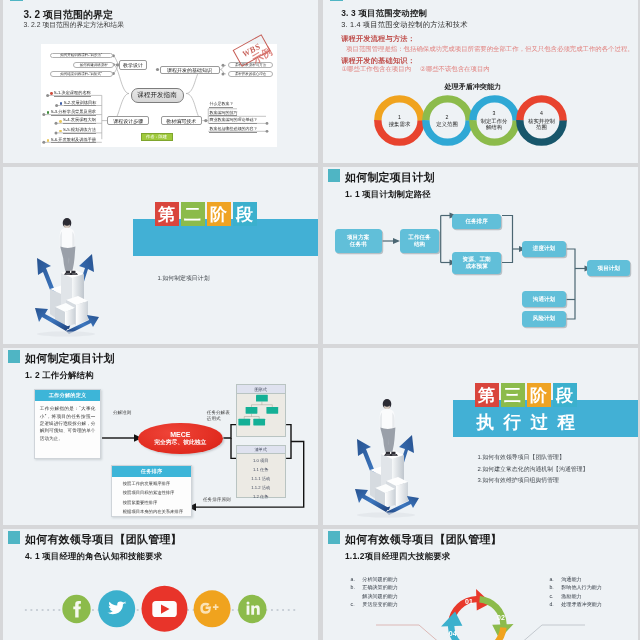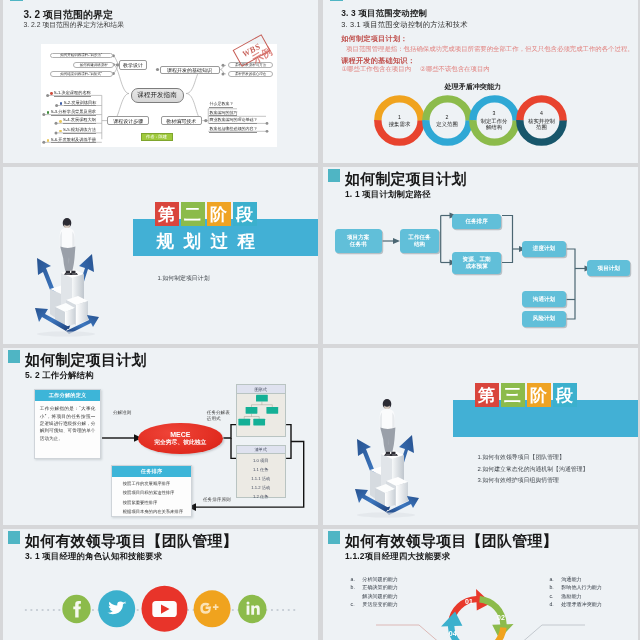--- a/index.html
+++ b/index.html
@@ -90,21 +90,21 @@
   #s3 .ph-chips .chip:nth-child(2){background:#8cbb4b;}
   #s3 .ph-chips .chip:nth-child(3){background:#efa323;}
   #s3 .ph-chips .chip:nth-child(4){background:#3bb0cd;}
   #s6 .ph-chips .chip:nth-child(1){background:#d9453c;}
   #s6 .ph-chips .chip:nth-child(2){background:#8cbb4b;}
   #s6 .ph-chips .chip:nth-child(3){background:#efa323;}
   #s6 .ph-chips .chip:nth-child(4){background:#3bb0cd;}
 
   
   .hd-tag{position:absolute;left:5px;top:2px;width:12.5px;height:12.5px;background:#4fb5c4;}
-  .hd-title{position:absolute;left:22.5px;top:2.6px;font-size:15px;font-weight:bold;color:#1a1a1a;letter-spacing:.2px;}
+  .hd-title{position:absolute;left:22.5px;top:2.6px;font-size:11px;font-weight:bold;color:#1a1a1a;letter-spacing:.2px;}
   .hd-sub{position:absolute;left:22.5px;top:22px;font-size:8.4px;font-weight:bold;color:#1a1a1a;letter-spacing:.2px;}
 
   
   #s4 .s4-links{position:absolute;left:0;top:0;}
   #s4 .fnode{position:absolute;background:#61bfd9;border-radius:3.5px;color:#fff;font-size:5.6px;
      font-weight:bold;display:flex;align-items:center;justify-content:center;text-align:center;line-height:1.3;
      box-shadow:1.2px 1.2px 0 rgba(120,130,140,.45);}
   #s4 .f1{left:12.3px;top:61.7px;width:46.8px;height:24.6px;}
   #s4 .f2{left:77.3px;top:61.7px;width:39.4px;height:24.6px;}
   #s4 .f3{left:129.5px;top:46.9px;width:49.2px;height:14.8px;}
@@ -258,22 +258,22 @@
      <div class="mm-author">作者：陈建</div>
      <div class="mm-stamp">
           <span>WBS</span>
         </div>
      <div class="mm-stamp2">示例</div>
    </div>
  </div>
  <div class="slide col-r row1" id="s2">
    <div class="s2-tag"></div>
    <div class="s2-h1">3. 3 项目范围变动控制</div>
-   <div class="s2-h2">3. 3.1 项目范围变动控制的方法和技术</div>
-   <div class="s2-rh s2-rh1">如何制定项目计划：</div>
+   <div class="s2-h2">3. 1.4 项目范围变动控制的方法和技术</div>
+   <div class="s2-rh s2-rh1">课程开发流程与方法：</div>
    <div class="s2-rb">项目范围管理是指：包括确保成功完成项目所需要的全部工作，但又只包含必须完成工作的各个过程。</div>
    <div class="s2-rh s2-rh2">课程开发的基础知识：</div>
    <div class="s2-items">
      <span>①哪些工作包含在项目内</span>
      <span>②哪些不该包含在项目内</span>
    </div>
    <div class="s2-ct">处理矛盾冲突能力</div>
    <div class="s2-rings">
      <div class="ring r1">
        <svg viewBox="0 0 60 60" width="53" height="53">
@@ -377,21 +377,20 @@
        <ellipse cx="38" cy="124" rx="29" ry="2.6" fill="#e0e4e8" opacity=".7"></ellipse>
      </svg>
    </div>
    <div class="ph-band"></div>
    <div class="ph-chips">
      <span class="chip">第</span>
      <span class="chip">二</span>
      <span class="chip">阶</span>
      <span class="chip">段</span>
    </div>
-   <div class="ph-head">规 划 过 程</div>
    <div class="ph-bul">1.如何制定项目计划</div>
  </div>
  <div class="slide col-r row2" id="s4">
    <div class="hd-tag"></div>
    <div class="hd-title">如何制定项目计划</div>
    <div class="hd-sub">1. 1 项目计划制定路径</div>
    <svg class="s4-links" viewBox="0 0 315 178" width="315" height="178">
      <g fill="none" stroke="#4b6672" stroke-width="1.2">
        <path d="M59.5 74 L70.5 74"></path>
        <path d="M117.7 48.5 L117.7 95.5"></path>
@@ -435,21 +434,21 @@
    <div class="fnode f7">
         <span>风险计划</span>
       </div>
    <div class="fnode f8">
         <span>项目计划</span>
       </div>
  </div>
  <div class="slide col-l row3" id="s5">
    <div class="hd-tag"></div>
    <div class="hd-title">如何制定项目计划</div>
-   <div class="hd-sub">5. 2 工作分解结构</div>
+   <div class="hd-sub">1. 2 工作分解结构</div>
    <svg class="s5-links" viewBox="0 0 315 177" width="315" height="177">
      <g fill="none" stroke="#121212" stroke-width="1.4">
        <path d="M99 90 L131 90"></path>
        <path d="M220.4 90 L228 90 L228 76.6 L233.3 76.6"></path>
        <path d="M228 90 L228 110.4 L233.3 110.4"></path>
        <path d="M283.1 76.6 L288 76.6 L288 110.4 L283.1 110.4"></path>
        <path d="M288 93.5 L300.7 93.5 L300.7 159.1 L193 159.1"></path>
      </g>
      <g fill="#121212">
        <path d="M131 86.2 l8 3.8 l-8 3.8 Z"></path>
@@ -562,28 +561,29 @@
        </g>
        <ellipse cx="38" cy="124" rx="29" ry="2.6" fill="#e0e4e8" opacity=".7"></ellipse>
      </svg></div>
    <div class="ph-band"></div>
    <div class="ph-chips">
      <span class="chip">第</span>
      <span class="chip">三</span>
      <span class="chip">阶</span>
      <span class="chip">段</span>
    </div>
+   <div class="ph-head">执 行 过 程</div>
    <div class="ph-bul b1">1.如何有效领导项目【团队管理】</div>
    <div class="ph-bul b2">2.如何建立常态化的沟通机制【沟通管理】</div>
    <div class="ph-bul b3">3.如何有效维护项目组舆情管理</div>
  </div>
  <div class="slide col-l row4" id="s7">
    <div class="hd-tag"></div>
    <div class="hd-title">如何有效领导项目【团队管理】</div>
-   <div class="hd-sub">3. 1 项目经理的角色认知和技能要求</div>
+   <div class="hd-sub">4. 1 项目经理的角色认知和技能要求</div>
    <div class="s7-dots"></div>
    <svg class="s7-social" viewBox="0 0 300 60" width="300" height="60">
      <g>
        <circle cx="71.5" cy="30" r="14.2" fill="#8cbb4b"></circle>
        <path d="M73.6 30.2 l0 8.2 l-3.4 0 l0 -8.2 l-1.9 0 l0 -2.8 l1.9 0 l0 -2.1 q0 -3.3 3.3 -3.3 l2.4 0 l0 2.8 l-1.5 0 q-0.8 0 -0.8 1 l0 1.6 l2.3 0 l-0.3 2.8 Z" fill="#f4f8ee"></path>
      </g>
      <g>
        <circle cx="111.7" cy="29.8" r="18.5" fill="#3bb0cd"></circle>
        <path d="M121.3 24.1 q-1 0.5 -2.2 0.6 q1.2 -0.8 1.6 -2.1 q-1.2 0.7 -2.5 1 q-1.1 -1.2 -2.8 -1.2 q-3.2 0 -3.2 3.3 q0 0.5 0.1 0.9 q-4.7 -0.2 -7.8 -3.9 q-0.5 0.9 -0.5 1.8 q0 1.8 1.4 2.8 q-0.9 0 -1.7 -0.5 l0 0.1 q0 2.5 2.5 3.1 q-0.5 0.1 -0.9 0.1 q-0.3 0 -0.6 -0.1 q0.7 2.1 3 2.2 q-1.8 1.5 -4.5 1.5 q-0.5 0 -0.9 -0.1 q2.4 1.6 5.5 1.6 q6.7 0 9.3 -5.7 q0.8 -1.8 0.8 -3.6 l0 -0.5 q1.1 -0.8 1.9 -2 Z" fill="#ffffff"></path>
      </g>

